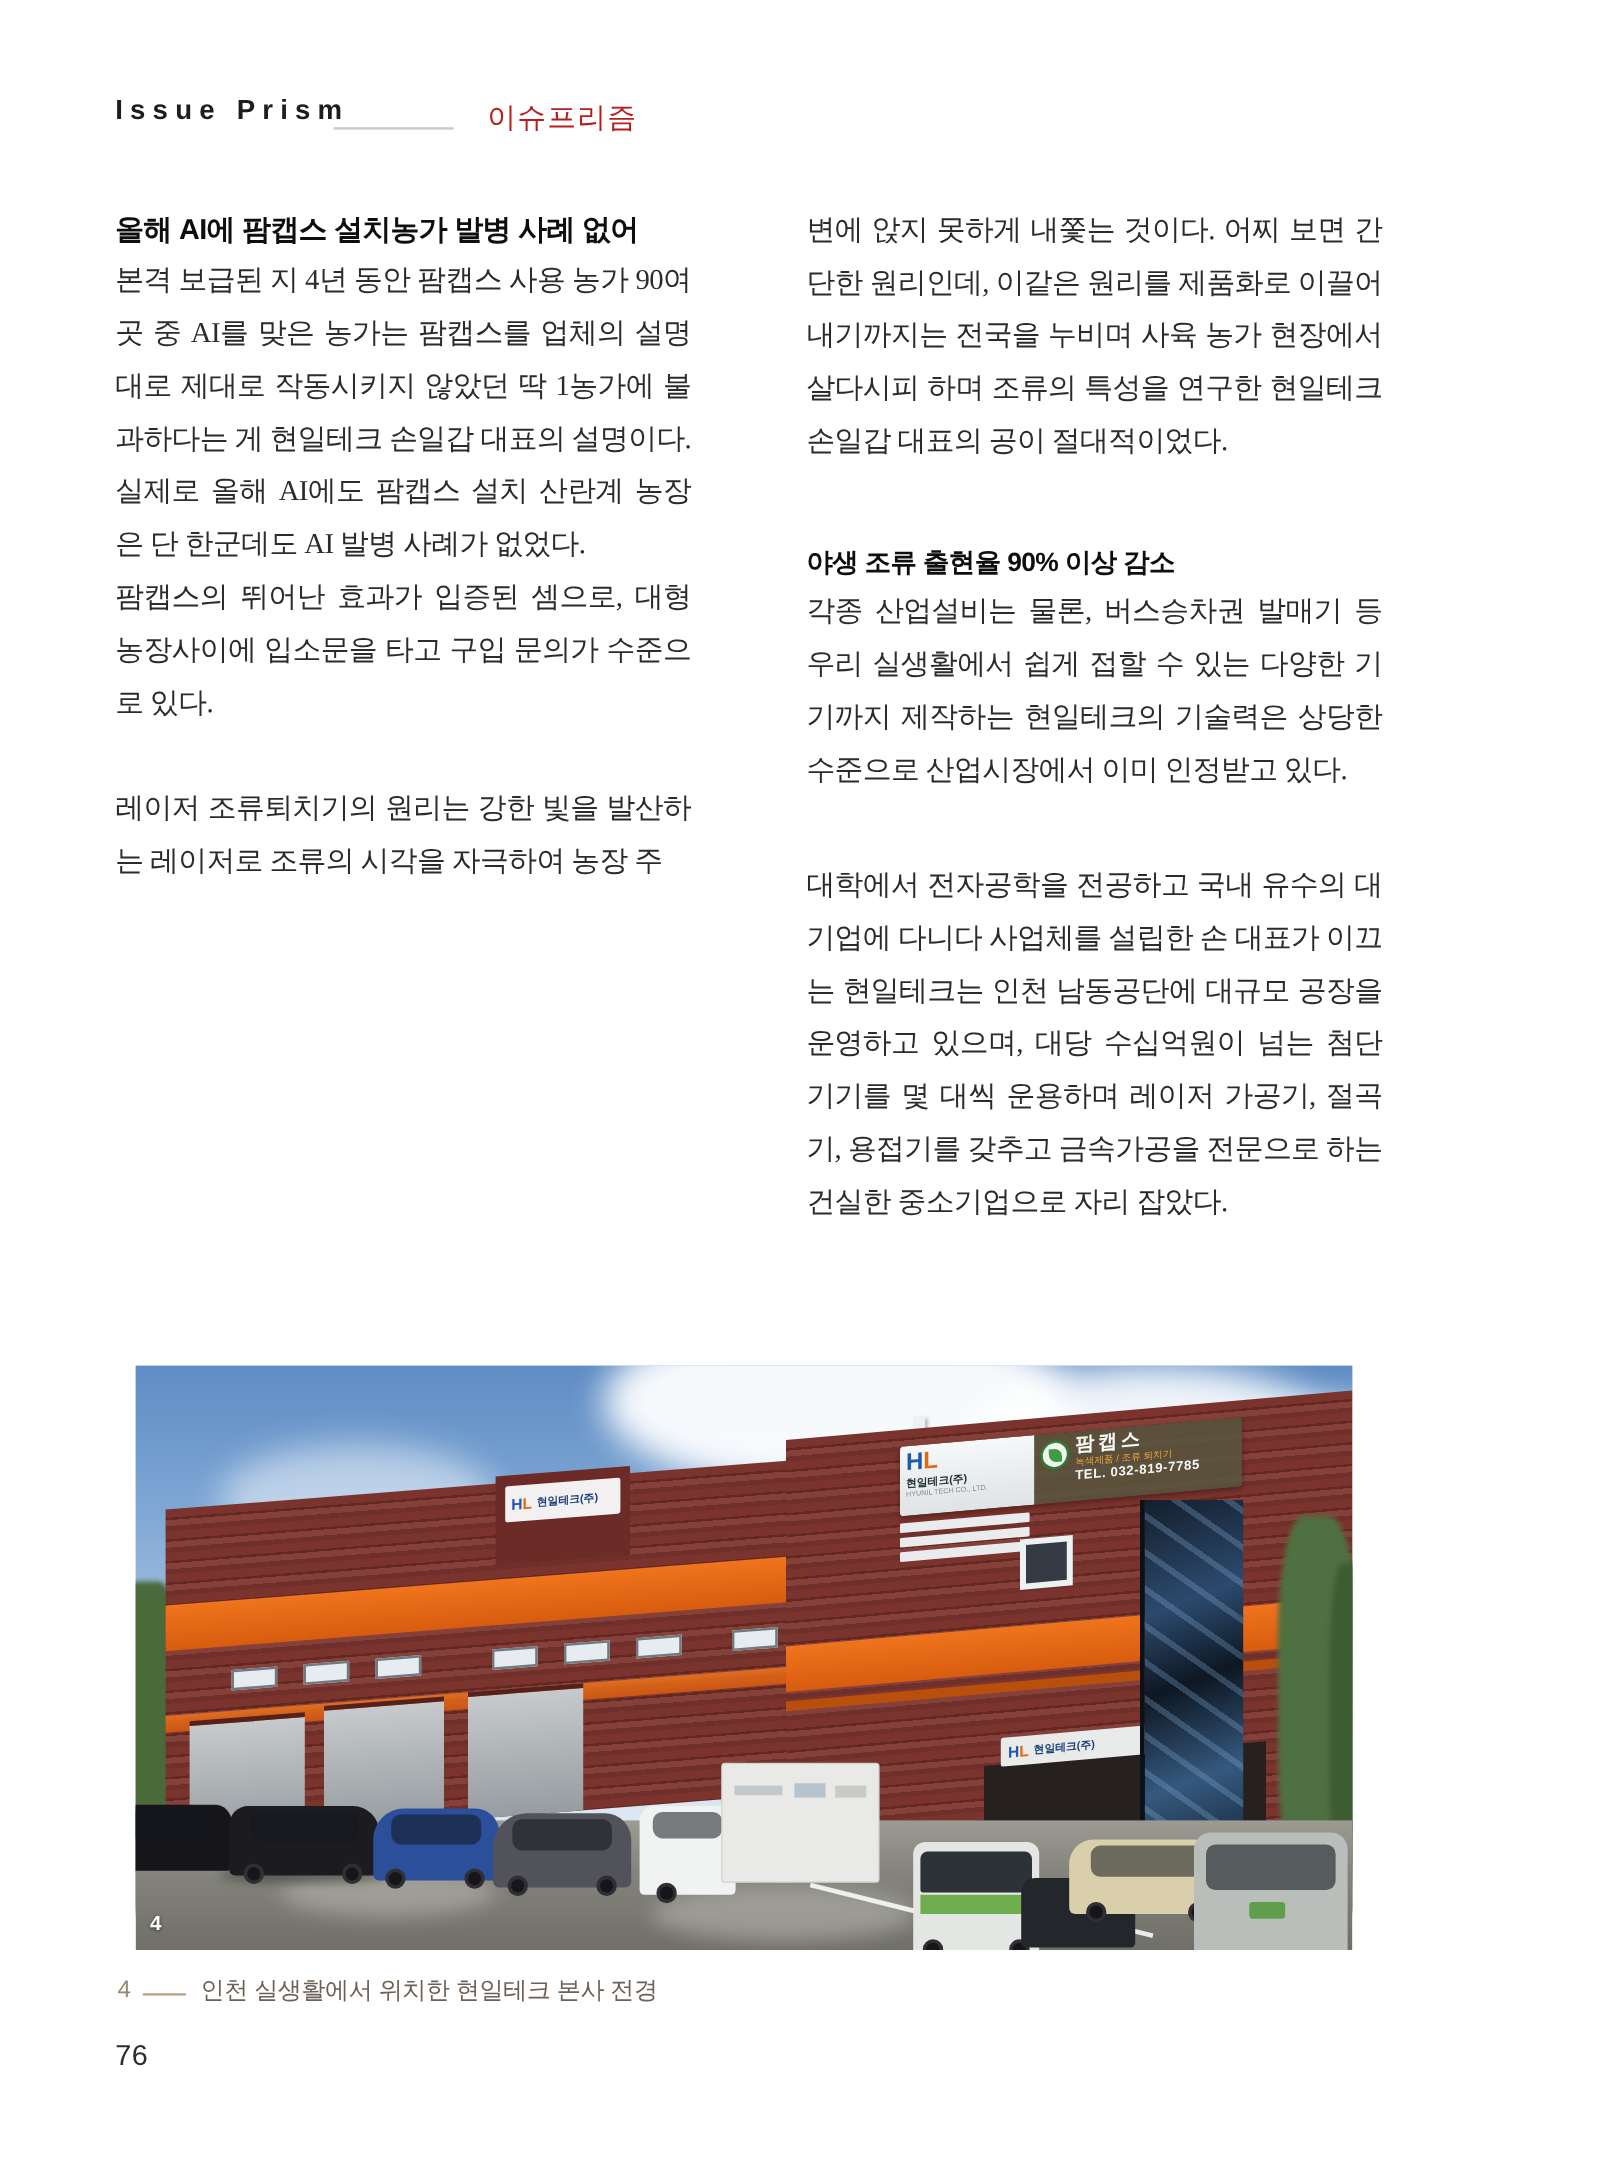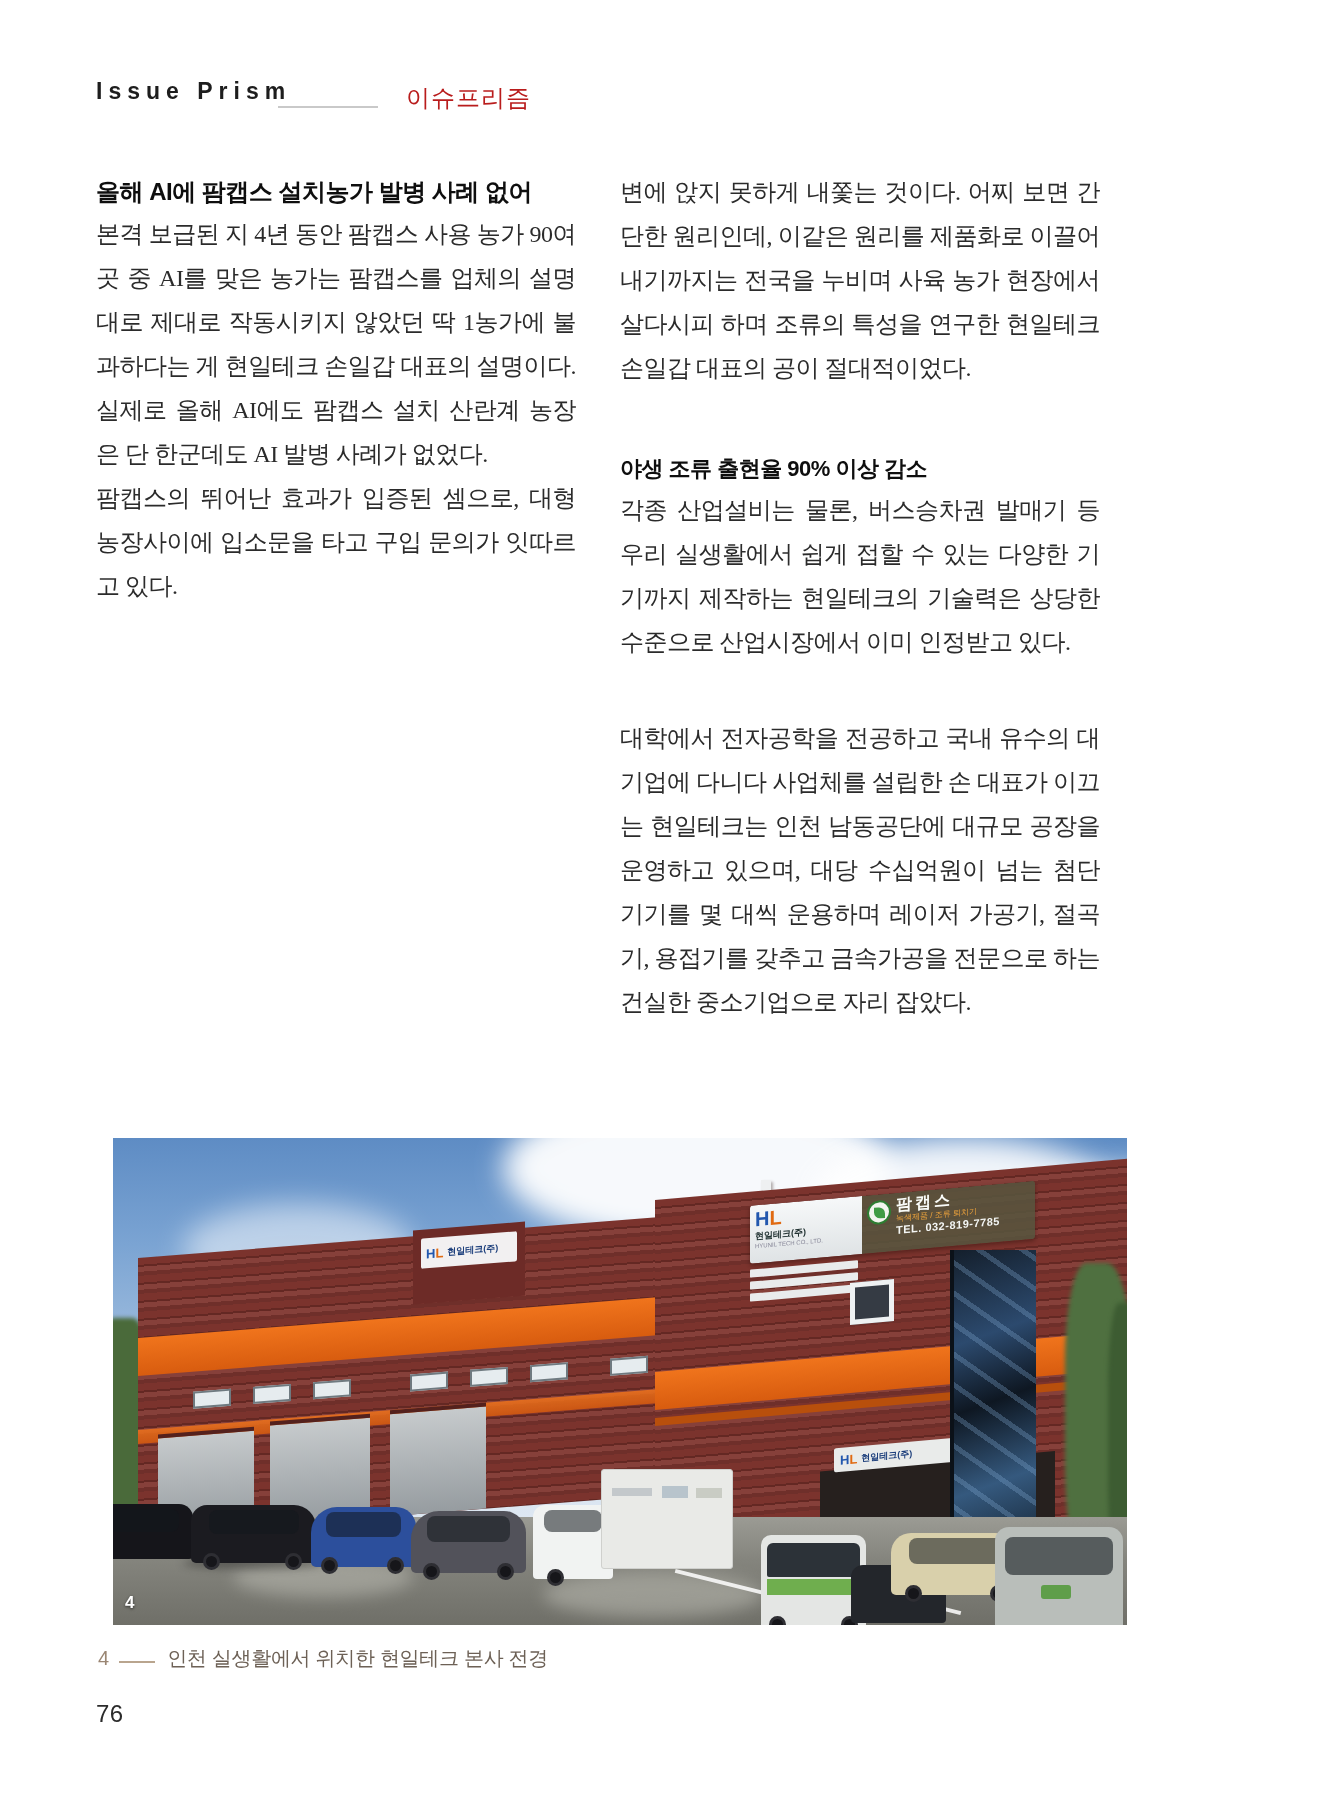--- a/index.html
+++ b/index.html
@@ -8,21 +8,21 @@
 
   
   .hdr { position:absolute; left:96px; top:76px; width:1140px; height:42px; }
   .hdr-title { position:absolute; left:0; top:2px; font-size:23px; font-weight:bold; letter-spacing:6px; color:#1d1d1d; }
   .hdr-rule { position:absolute; left:182px; top:30px; width:100px; height:2px; background:#c9c9c9; }
   .hdr-cat { position:absolute; left:310px; top:6px; font-size:24px; color:#b91c1c; letter-spacing:1px; }
 
   
   .col { position:absolute; width:480px; }
   .col-left  { left:96px;  top:172px; }
-  .col-right { left:620px; top:170px; }
+  .col-right { left:672px; top:170px; }
   .headline { font-size:24px; line-height:40px; font-weight:bold; color:#0e0e0e; letter-spacing:-0.5px; }
   .body-text { font-family:"Liberation Serif","DejaVu Serif",serif; font-size:24px; line-height:44px; color:#2b2b2b; text-align:justify; overflow-wrap:anywhere; letter-spacing:-0.5px; }
   .col-left .body-text.first { margin-top:46px; }
   .gap-par { margin-top:44px; }
   .subheading { font-size:22px; line-height:38px; font-weight:bold; color:#0e0e0e; margin-top:60px; letter-spacing:-0.5px; }
   .col-right .after-sub { margin-top:52px; }
 
   
   .photo { position:absolute; left:113px; top:1138px; width:1014px; height:487px; overflow:hidden;
            background:linear-gradient(180deg,#5e8cc4 0%,#7ba4d3 22%,#a9c4e1 50%,#d9e4f0 72%,#eef3f8 100%); }
@@ -105,21 +105,22 @@
 
 <div class="hdr">
   <div class="hdr-title">Issue Prism</div>
   <div class="hdr-rule"></div>
   <div class="hdr-cat">이슈프리즘</div>
 </div>
 
 <div class="col col-left">
   <div class="headline">올해 AI에 팜캡스 설치농가 발병 사례 없어</div>
   <div class="body-text">본격 보급된 지 4년 동안 팜캡스 사용 농가 90여 곳 중 AI를 맞은 농가는 팜캡스를 업체의 설명대로 제대로 작동시키지 않았던 딱 1농가에 불과하다는 게 현일테크 손일갑 대표의 설명이다. 실제로 올해 AI에도 팜캡스 설치 산란계 농장은 단 한군데도 AI 발병 사례가 없었다.</div>
-  <div class="body-text">팜캡스의 뛰어난 효과가 입증된 셈으로, 대형 농장사이에 입소문을 타고 구입 문의가 잇따르고 있다.</div>
+  <div class="body-text">팜캡스의 뛰어난 효과가 입증된 셈으로, 대형 농장사이에 입소문을 타고 구입 문의가 수준으로 있다.</div>
+  <div class="body-text gap-par">레이저 조류퇴치기의 원리는 강한 빛을 발산하는 레이저로 조류의 시각을 자극하여 농장 주</div>
 </div>
 
 <div class="col col-right">
   <div class="body-text">변에 앉지 못하게 내쫓는 것이다. 어찌 보면 간단한 원리인데, 이같은 원리를 제품화로 이끌어내기까지는 전국을 누비며 사육 농가 현장에서 살다시피 하며 조류의 특성을 연구한 현일테크 손일갑 대표의 공이 절대적이었다.</div>
   <div class="subheading">야생 조류 출현율 90% 이상 감소</div>
   <div class="body-text">각종 산업설비는 물론, 버스승차권 발매기 등 우리 실생활에서 쉽게 접할 수 있는 다양한 기기까지 제작하는 현일테크의 기술력은 상당한 수준으로 산업시장에서 이미 인정받고 있다.</div>
   <div class="body-text after-sub">대학에서 전자공학을 전공하고 국내 유수의 대기업에 다니다 사업체를 설립한 손 대표가 이끄는 현일테크는 인천 남동공단에 대규모 공장을 운영하고 있으며, 대당 수십억원이 넘는 첨단 기기를 몇 대씩 운용하며 레이저 가공기, 절곡기, 용접기를 갖추고 금속가공을 전문으로 하는 건실한 중소기업으로 자리 잡았다.</div>
 </div>
 
 <div class="photo">

